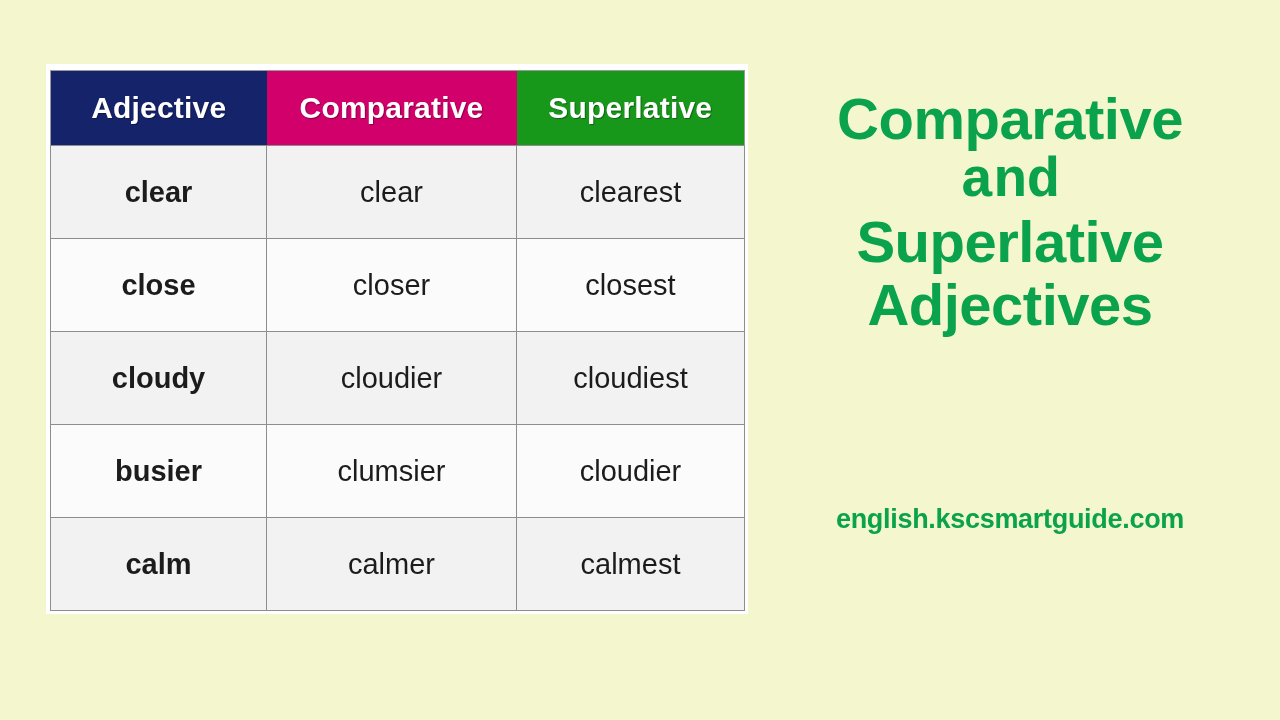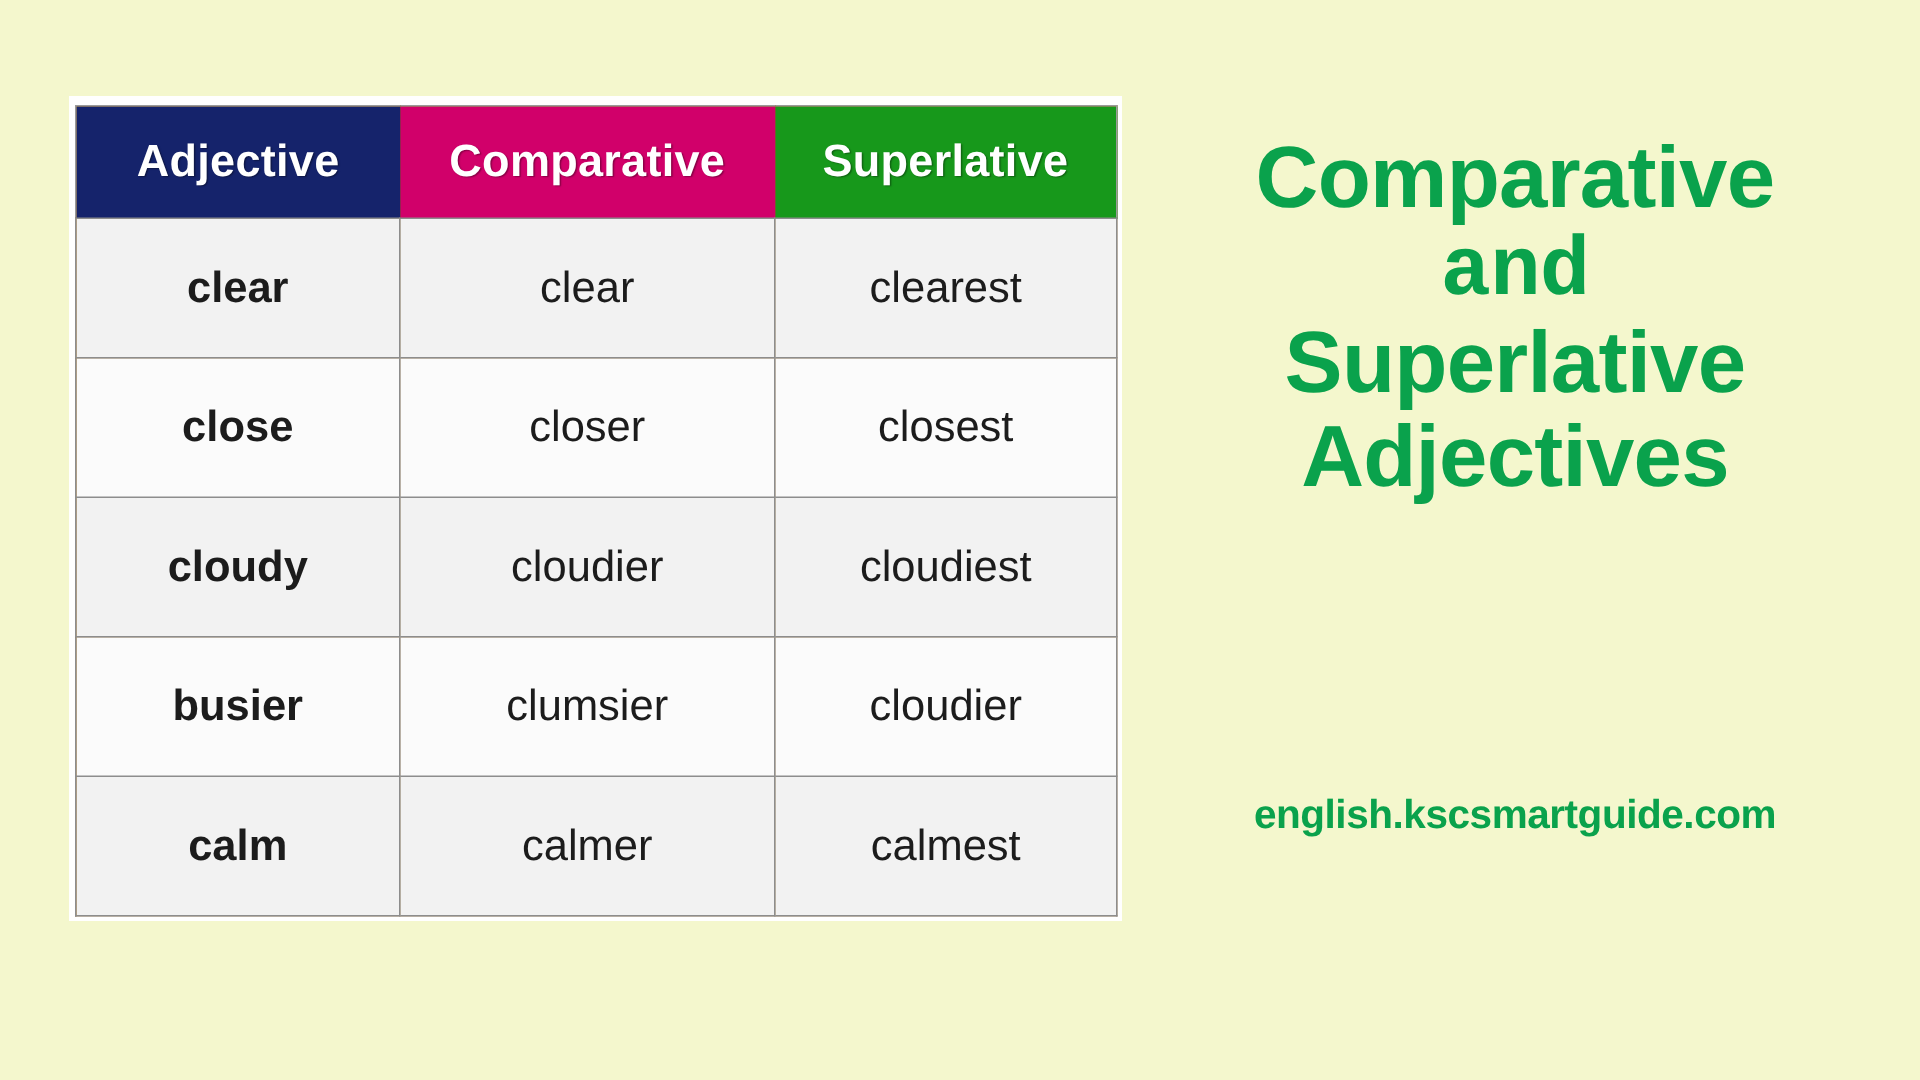--- a/index.html
+++ b/index.html
@@ -29,21 +29,21 @@
     height: 550px;
     background: #ffffff;
     padding: 6px 4px 0 4px;
     box-sizing: border-box;
     overflow: hidden;
   }
   .adj-table {
     width: 694px;
     border-collapse: collapse;
     table-layout: fixed;
-    background: #a16207;
+    background: #fdba74;
     border: 1px solid #9a9a9a;
   }
   .adj-table col.c1 { width: 216px; }
   .adj-table col.c2 { width: 250px; }
   .adj-table col.c3 { width: 228px; }
 
   .adj-table thead th {
     height: 74px;
     padding: 0;
     color: #ffffff;
@@ -86,21 +86,21 @@
     font-weight: bold;
     line-height: 1.08;
     letter-spacing: -0.5px;
   }
   .title-line { display: block; white-space: nowrap; }
   .title-line.line-and { font-size: 56px; font-family: Liberation Mono, monospace; }
 
   .site-url {
     position: absolute;
     left: 770px;
-    top: 528px;
+    top: 504px;
     width: 480px;
     text-align: center;
     color: #0aa24c;
     font-size: 27px;
     font-weight: bold;
     letter-spacing: -0.3px;
     white-space: nowrap;
   }
 </style>
 </head>

